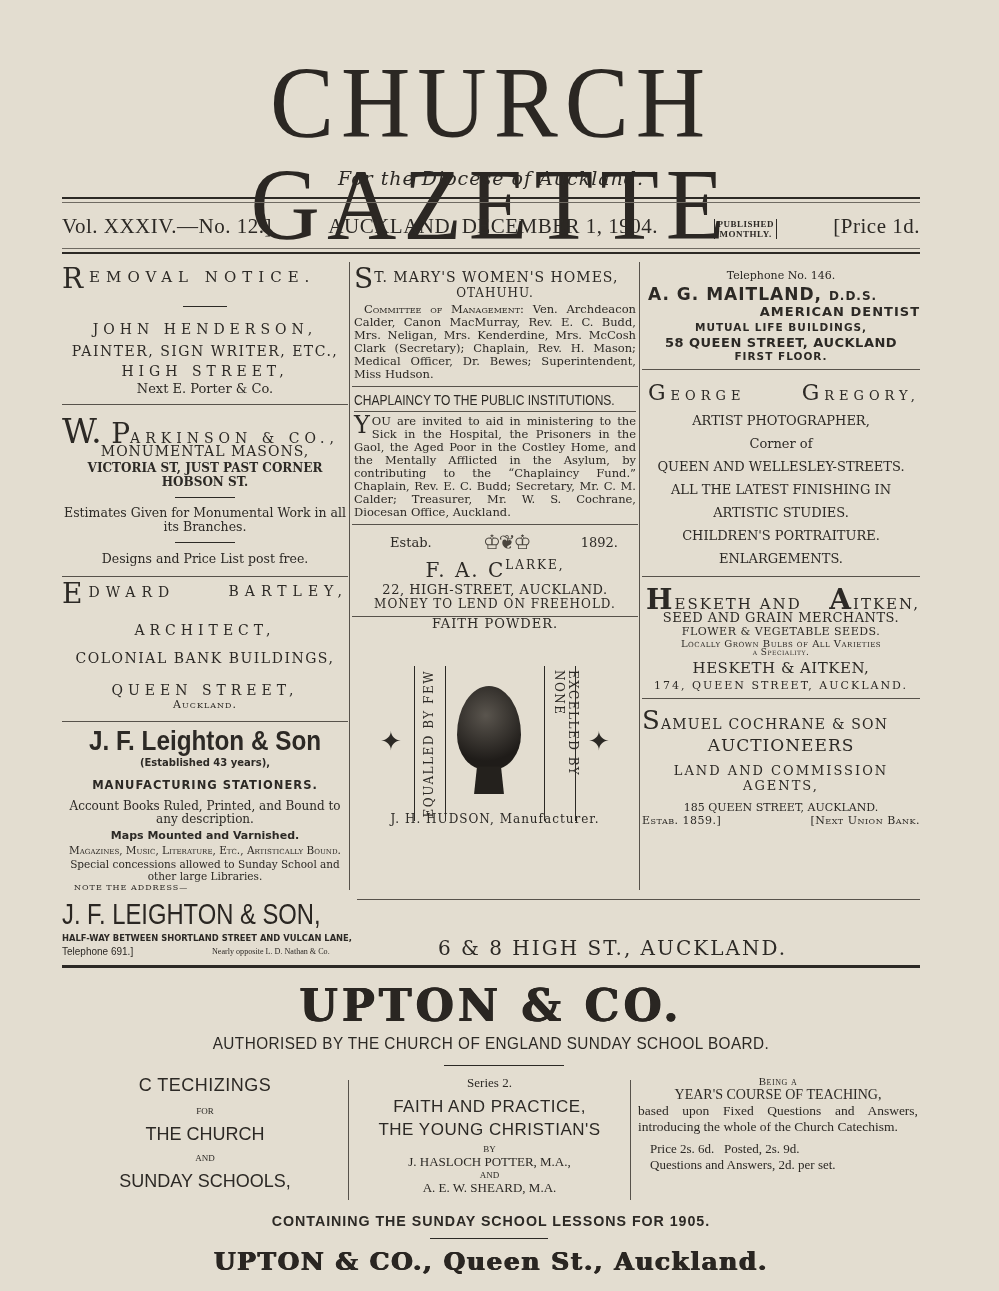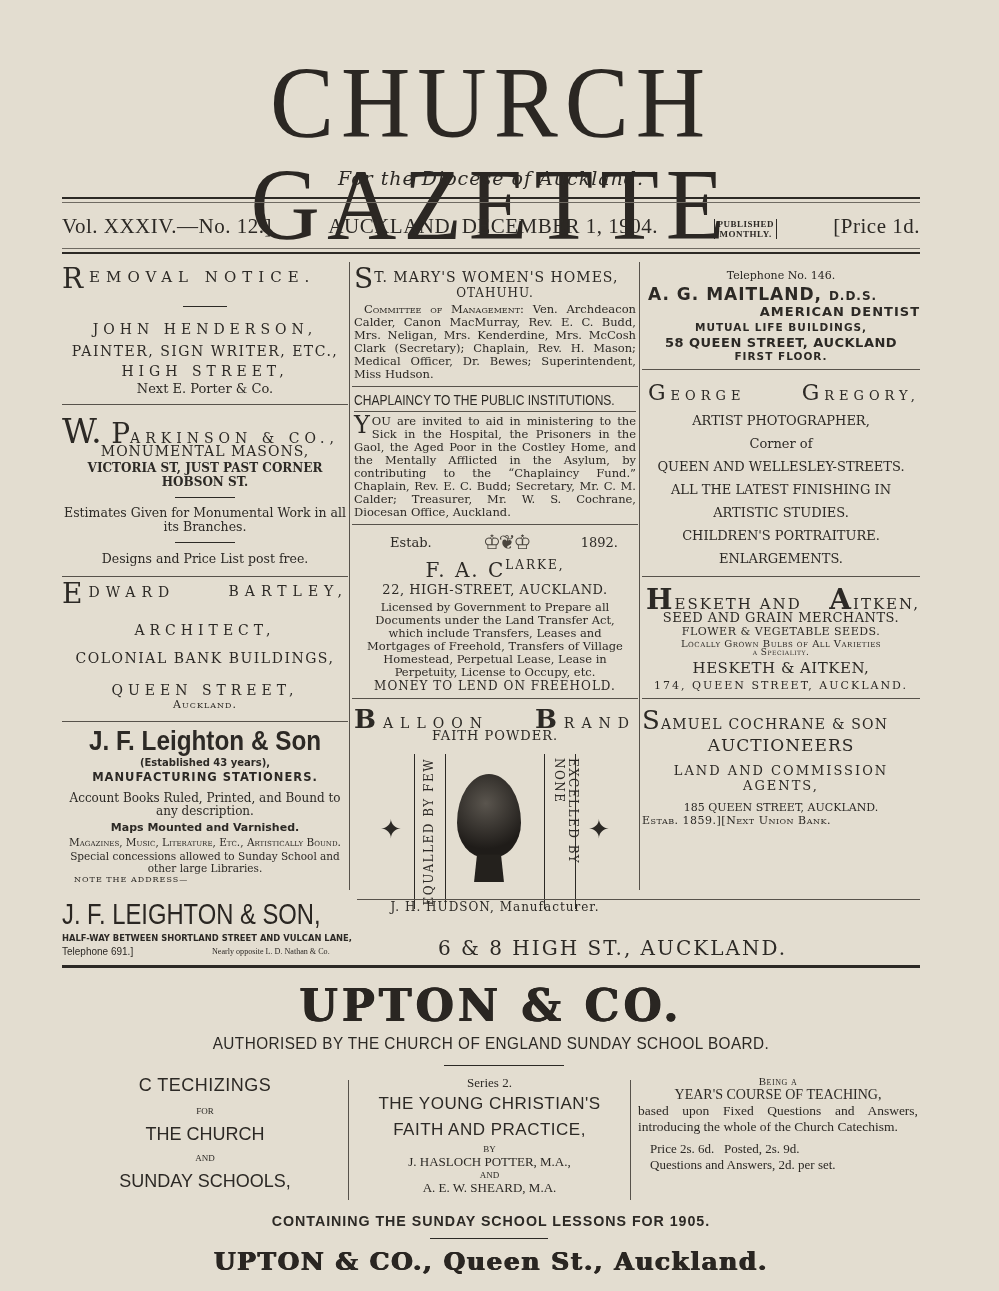--- a/index.html
+++ b/index.html
@@ -112,21 +112,21 @@
       <div class="c sp" style="font-size:14px; margin-top:16px;">ARCHITECT,</div>
       <div class="c" style="font-size:14px; letter-spacing:1.5px; margin-top:12px;">COLONIAL BANK BUILDINGS,</div>
       <div class="c sp" style="font-size:14px; margin-top:16px;">QUEEN STREET,</div>
       <div class="c" style="font-size:11px; letter-spacing:1px; font-variant:small-caps; ">Auckland.</div>
     </div>
     <div class="hr" style="margin-top:10px;"></div>
 
     <div>
       <div class="c sans" style="font-size:27px; font-weight:bold; transform:scaleX(0.9); margin-top:-2px;">J. F. Leighton &amp; Son</div>
       <div class="c sansb" style="font-size:10px;">(Established 43 years),</div>
-      <div class="c sansb" style="font-size:11.5px; letter-spacing:1px; margin-top:2px;">MANUFACTURING STATIONERS.</div>
+      <div class="c sansb" style="font-size:11.5px; letter-spacing:1px; margin-top:10px;">MANUFACTURING STATIONERS.</div>
       <div class="c" style="font-size:12px; line-height:13px; margin-top:8px;">Account Books Ruled, Printed, and Bound to any description.</div>
       <div class="c sansb" style="font-size:11px; margin-top:3px;">Maps Mounted and Varnished.</div>
       <div class="c" style="font-size:10.5px; line-height:12px; font-variant:small-caps; margin-top:2px;">Magazines, Music, Literature, Etc., Artistically Bound.</div>
       <div class="c" style="font-size:10.5px; line-height:12px; margin-top:2px;">Special concessions allowed to Sunday School and other large Libraries.</div>
       <div style="font-size:8px; letter-spacing:1px; margin-left:12px; margin-top:1px;">NOTE THE ADDRESS—</div>
     </div>
   </div>
 
   <div class="col col2">
     <div style="padding:0 2px;">
@@ -154,30 +154,25 @@
     <div style="padding:0 2px;">
       <div style="display:flex; justify-content:space-between; align-items:center; font-size:13px; padding:0 18px 0 36px;">
         <span>Estab.</span>
         <span style="font-size:20px; letter-spacing:-2px; color:#4a453e;">♔❦♔</span>
         <span>1892.</span>
       </div>
       <div class="c" style="font-size:20px; letter-spacing:2px; margin-top:4px;">
         <span>F. A. C</span><span style="font-size:12px; vertical-align:8px;">LARKE,</span>
       </div>
       <div class="c" style="font-size:13px; letter-spacing:0.5px;">22, HIGH-STREET, AUCKLAND.</div>
-      <p class="just" style="margin-top:4px; padding:0 4px; text-align:center;">Licensed by Government to Prepare all Documents under the Land Transfer Act, which include Transfers, Leases and Mortgages of Freehold, Transfers of Village Homestead, Perpetual Lease, Lease in Perpetuity, License to Occupy, etc.</p>
       <div class="c" style="font-size:12px; letter-spacing:1px;">MONEY TO LEND ON FREEHOLD.</div>
     </div>
     <div class="hr" style="margin:5px 0;"></div>
 
     <div style="position:relative; height:210px;">
-      <div style="font-size:14px; letter-spacing:7px; display:flex; justify-content:space-between; padding:0 2px;">
-        <span><span style="font-size:26px; font-weight:bold;">B</span><span>ALLOON</span></span>
-        <span><span style="font-size:26px; font-weight:bold;">B</span><span>RAND</span></span>
-      </div>
       <div class="c" style="font-size:13px; letter-spacing:1px; margin-top:-6px;">FAITH POWDER.</div>
 
       <div style="position:absolute; left:62px; top:50px; width:30px; height:155px; border-left:1px solid #2c2925; border-right:1px solid #2c2925;">
         <div class="vert" style="left:7px; top:4px; transform:rotate(180deg);">EQUALLED BY FEW</div>
       </div>
       <div style="position:absolute; left:192px; top:50px; width:30px; height:155px; border-left:1px solid #2c2925; border-right:1px solid #2c2925;">
         <div class="vert" style="left:7px; top:4px;">EXCELLED BY NONE</div>
       </div>
       <div style="position:absolute; left:105px; top:70px; width:64px; height:84px; background:radial-gradient(circle at 45% 35%, #5a554e, #1f1c19 70%); border-radius:50% 50% 45% 45% / 58% 58% 42% 42%;"></div>
       <div style="position:absolute; left:122px; top:150px; width:30px; height:28px; background:#24211d; clip-path:polygon(10% 0,90% 0,100% 100%,0 100%);"></div>
@@ -231,21 +226,21 @@
     </div>
     <div class="hr" style="margin:6px 0;"></div>
 
     <div>
       <div style="font-size:14px; letter-spacing:1.2px;">
         <span style="font-size:26px;">S</span><span>AMUEL COCHRANE &amp; SON</span>
       </div>
       <div class="c" style="font-size:17px; letter-spacing:1px;">AUCTIONEERS</div>
       <div class="c" style="font-size:13px; letter-spacing:2px; margin-top:8px;">LAND AND COMMISSION AGENTS,</div>
       <div class="c" style="font-size:11px; margin-top:8px;">185 QUEEN STREET, AUCKLAND.</div>
-      <div style="display:flex; font-size:11px; font-variant:small-caps; letter-spacing:0.5px;">
+      <div style="display:flex; justify-content:space-between; font-size:11px; font-variant:small-caps; letter-spacing:0.5px;">
         <span>Estab. 1859.]</span>
         <span>[Next Union Bank.</span>
       </div>
     </div>
   </div>
 
   <div class="hr" style="position:absolute; left:295px; top:893px; width:563px;"></div>
   <div style="position:absolute; left:0; top:898px; width:858px; height:64px;text-align:right;">
     <div class="sans" style="position:absolute; left:0; top:0; font-size:29px; transform:scaleX(0.82); transform-origin:left; white-space:nowrap; color:#2a2622;">J. F. LEIGHTON &amp; SON,</div>
     <div class="sansb" style="position:absolute; left:0; top:34px; font-size:9.5px; transform:scaleX(0.88); transform-origin:left; white-space:nowrap;">HALF-WAY BETWEEN SHORTLAND STREET AND VULCAN LANE,</div>
@@ -265,22 +260,22 @@
   <div style="position:absolute; left:0; top:1075px; width:286px;">
     <div class="c sans" style="font-size:18px; letter-spacing:0.5px;">C TECHIZINGS</div>
     <div class="c serif" style="font-size:9px; margin-top:10px;">FOR</div>
     <div class="c sans" style="font-size:18px; margin-top:8px;">THE CHURCH</div>
     <div class="c serif" style="font-size:9px; margin-top:8px;">AND</div>
     <div class="c sans" style="font-size:18px; margin-top:8px;">SUNDAY SCHOOLS,</div>
   </div>
 
   <div style="position:absolute; left:287px; top:1075px; width:281px;">
     <div class="c serif" style="font-size:13px;">Series 2.</div>
+    <div class="c sans" style="font-size:17px; letter-spacing:0.5px; margin-top:6px;">FAITH AND PRACTICE,</div>
     <div class="c sans" style="font-size:17px; letter-spacing:0.5px; margin-top:3px;">THE YOUNG CHRISTIAN'S</div>
-    <div class="c sans" style="font-size:17px; letter-spacing:0.5px; margin-top:6px;">FAITH AND PRACTICE,</div>
     <div class="c serif" style="font-size:9px; margin-top:4px;">BY</div>
     <div class="c serif" style="font-size:13px;">J. HASLOCH POTTER, M.A.,</div>
     <div class="c serif" style="font-size:9px;">AND</div>
     <div class="c serif" style="font-size:13px;">A. E. W. SHEARD, M.A.</div>
   </div>
 
   <div style="position:absolute; left:576px; top:1075px; width:280px;">
     <div class="c serif" style="font-size:11px; font-variant:small-caps; letter-spacing:0.5px;">Being a</div>
     <div class="c serif" style="font-size:14px;">YEAR'S COURSE OF TEACHING,</div>
     <p class="serif" style="font-size:13.5px; line-height:16px; text-align:justify;">based upon Fixed Questions and Answers, introducing the whole of the Church Catechism.</p>

